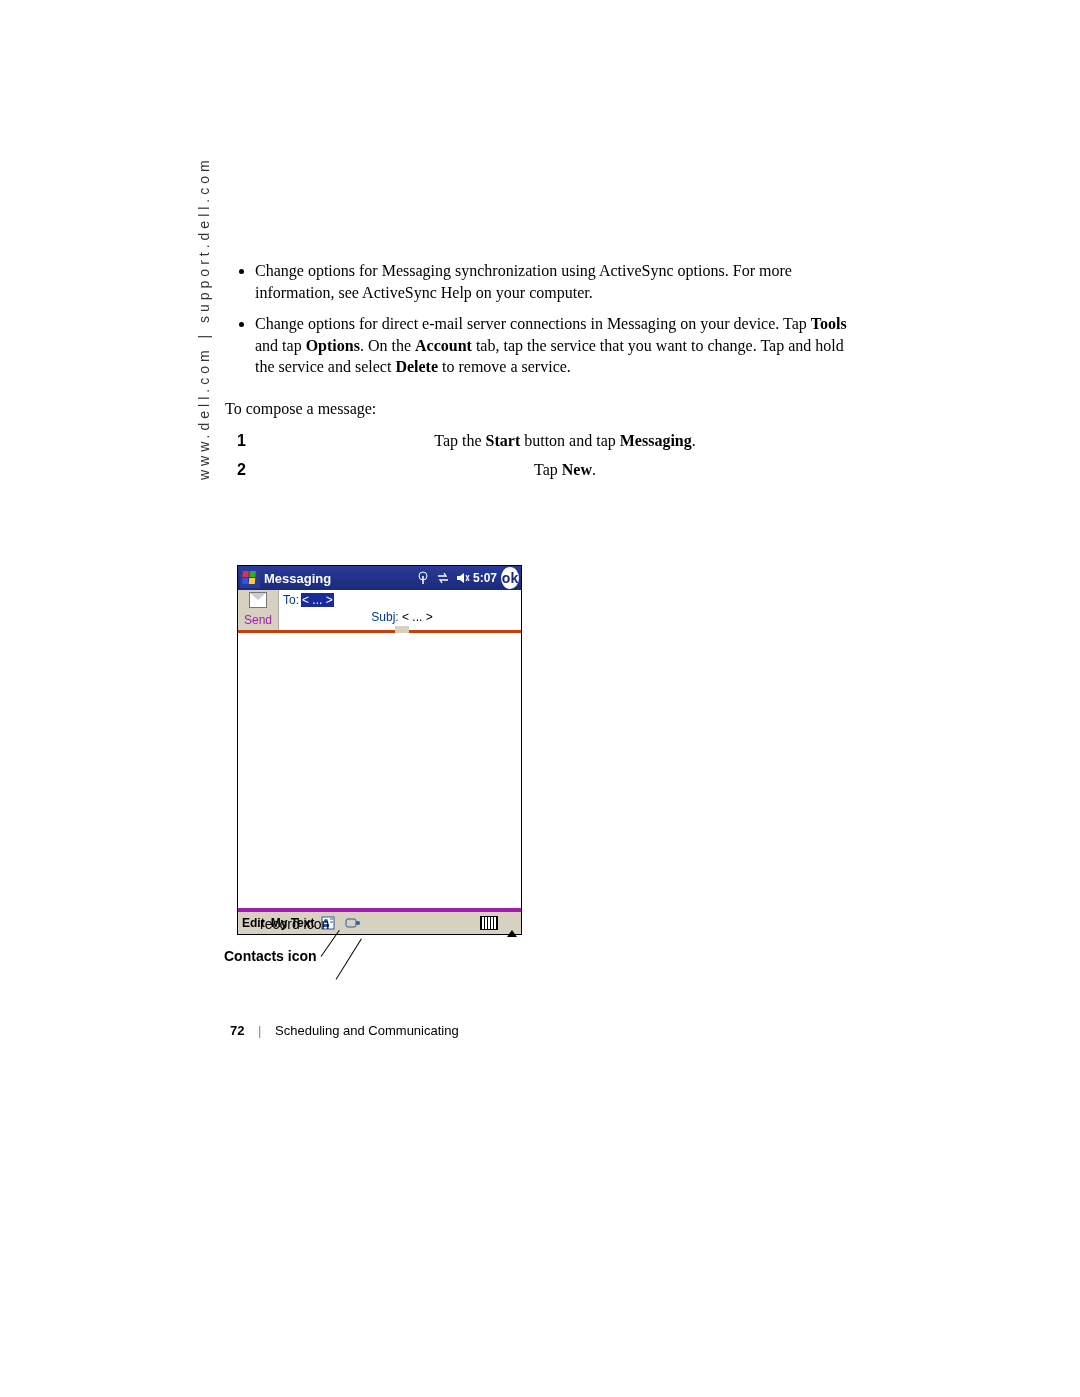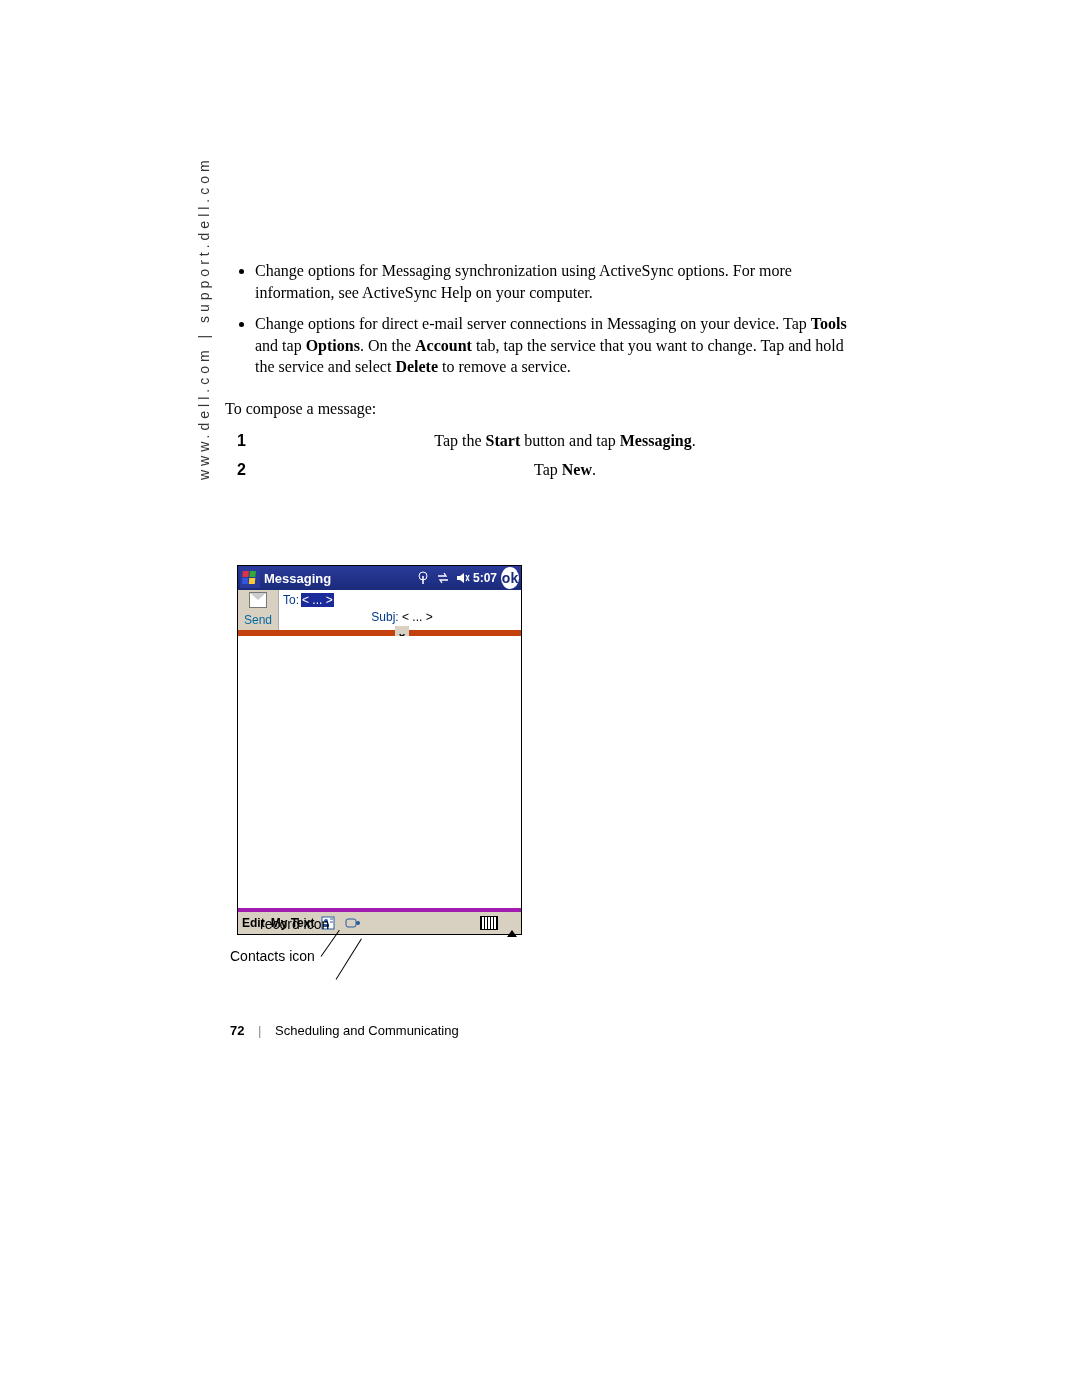--- a/index.html
+++ b/index.html
@@ -104,21 +104,21 @@
   .tb-ico { width:16px; height:16px; margin: 0 2px; display:flex; align-items:center; justify-content:center; color:#fff; font-size:12px; }
   .ok-btn {
     width: 18px; height: 22px; border-radius: 50%;
     background: #fff; color: #1a2a7a;
     font-size: 14px; font-weight: bold;
     display: flex; align-items: center; justify-content: center;
     margin-left: 4px;
   }
   .header-rows {
     background: #d8d0c0;
-    border-bottom: 6px solid #c2410c;
+    border-bottom: 3px solid #c2410c;
     font-family: Tahoma, Arial, sans-serif;
     font-size: 12px;
   }
   .hrow { display:flex; align-items:center; height:20px; }
   .hrow .cell1 { width:40px; text-align:center; border-right:1px solid #aaa; height:100%; display:flex; align-items:center; justify-content:center; color:#444; }
   .hrow .cell2 { flex:1; padding-left:4px; height:100%; display:flex; align-items:center; gap:2px; background:#fff; }
   .hrow.row1 .cell2 { background:#fff; }
   .hrow .label { color:#003a8a; }
   .to-hi { background:#1a2a9a; color:#fff; padding:0 1px; }
   .chev { width:14px; text-align:center; color:#000; font-weight:bold; background:#d8d0c0; }
@@ -229,21 +229,21 @@
       <div class="hrow row1">
         <div class="cell1">
             <div class="env-icon"></div>
           </div>
         <div class="cell2">
           <span class="label">To:</span>
           <span class="to-hi">&lt; ... &gt;</span>
         </div>
       </div>
       <div class="hrow">
-        <div class="cell1" style="color:#0369a1;">Send</div>
+        <div class="cell1" style="color:#a21caf;">Send</div>
         <div class="cell2" style="justify-content:space-between;flex-direction:column;">
           <span>
             <span class="label">Subj:</span>
             <span style="color:#000;">&lt; ... &gt;</span>
           </span>
           <span class="chev">⌄</span>
         </div>
       </div>
     </div>
 
@@ -272,20 +272,20 @@
           <span class="kb-ico"></span>
         </span>
       <span><span class="tri-up"></span></span>
     </div>
   </div>
 </div>
 
 <div class="callout-line" style="left:321px; top:956px; width:32px; transform:rotate(-55deg);"></div>
 <div class="callout-line" style="left:336px; top:979px; width:48px; transform:rotate(-58deg);"></div>
 
-<div class="callout" style="left:230px; top:948px;">Contacts icon</div>
+<div class="callout" style="left:224px; top:948px;font-weight:bold;">Contacts icon</div>
 <div class="callout" style="left:260px; top:916px;text-align:center;">record icon</div>
 
 <div class="page-footer">
   <span class="pn">72</span>
   <span class="sep">|</span>
   <span>Scheduling and Communicating</span>
 </div>
 
 </body></html>

